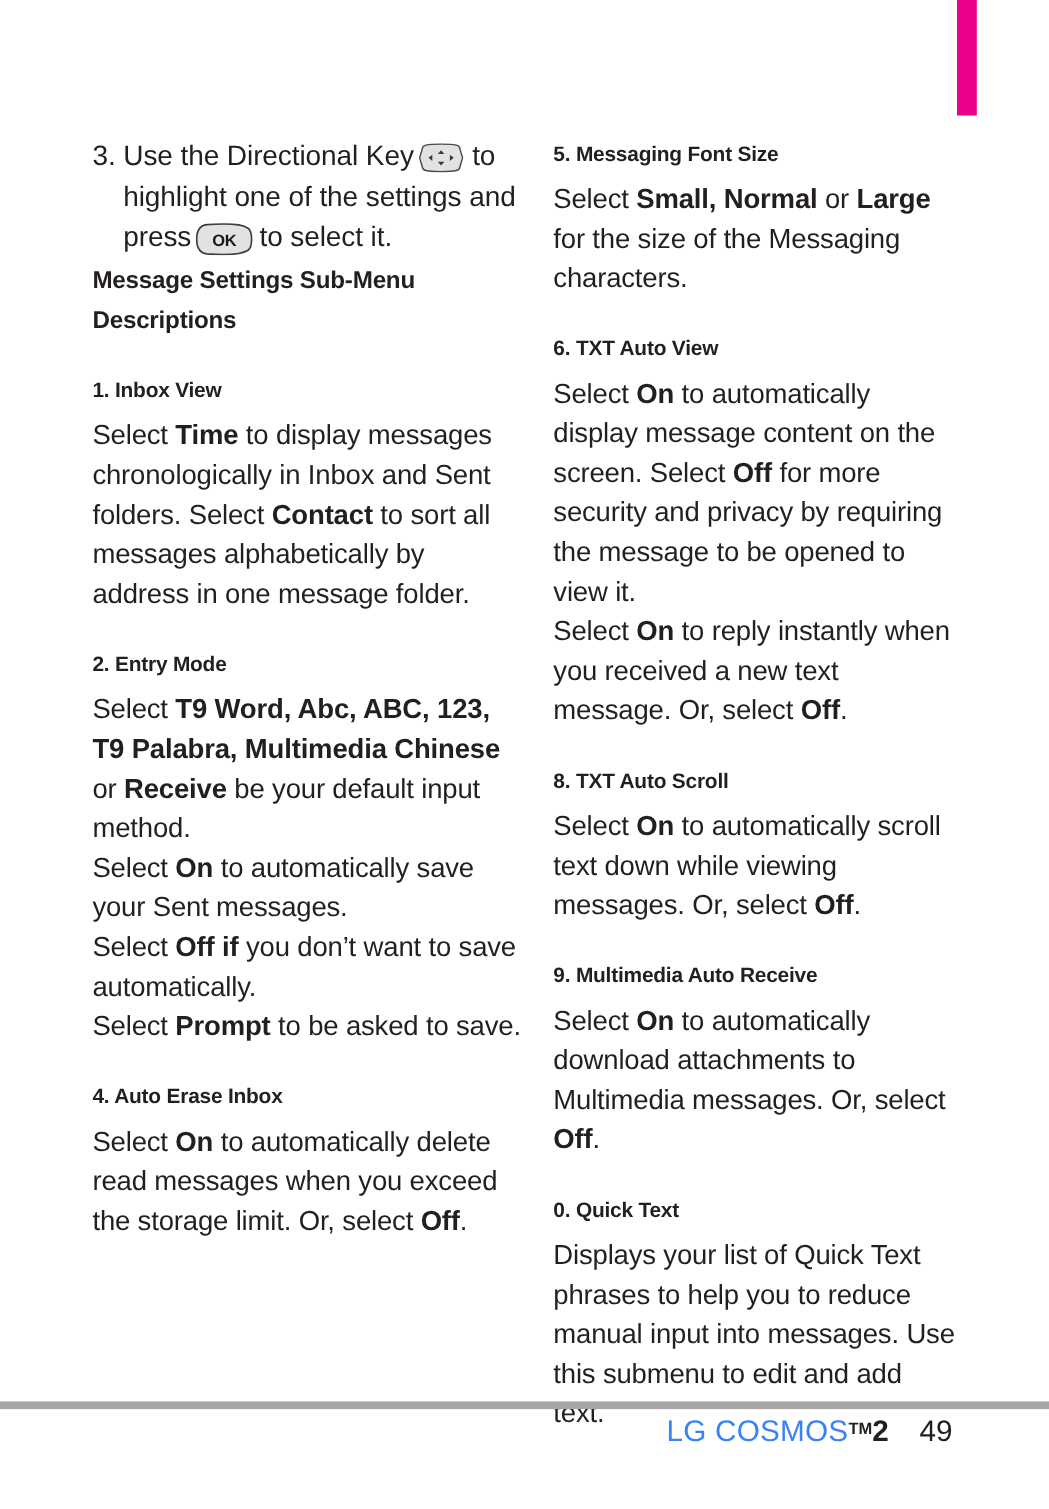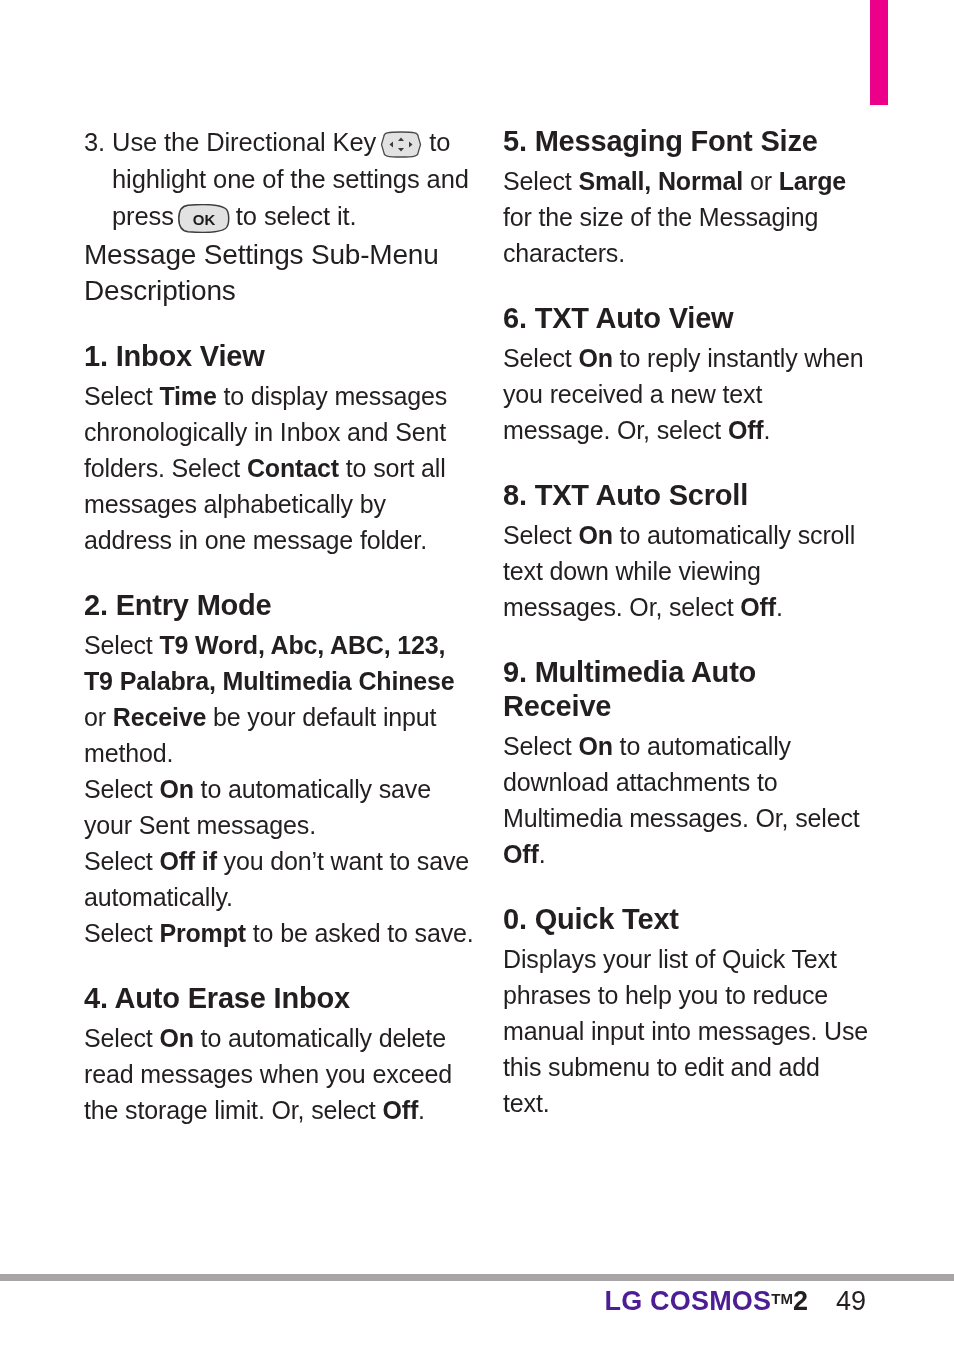--- a/index.html
+++ b/index.html
@@ -44,28 +44,28 @@
   
   .step {
     font-size: 25.5px;
     line-height: 37px;
     padding-left: 28px;
     text-indent: -28px;
     margin: 0 0 2px 0;
     letter-spacing: -0.1px;
   }
   .section-title {
-    font-size: 28px;
+    font-size: 22px;
     line-height: 36px;
-    font-weight: normal;
+    font-weight: bold;
     margin: 0 0 0 0;
     letter-spacing: -0.2px;
   }
   .item-title {
-    font-size: 29px;
+    font-size: 19px;
     line-height: 34px;
     font-weight: bold;
     margin: 30px 0 5px 0;
     letter-spacing: -0.2px;
   }
   .col-right .item-title:first-child { margin-top: 0; }
   .body-text {
     font-size: 25px;
     line-height: 36px;
     margin: 0;
@@ -108,23 +108,23 @@
     left: 0;
     width: 954px;
     height: 60px;
     text-align: right;
     padding-right: 88px;
     box-sizing: border-box;
     white-space: nowrap;
   }
   .footer-brand {
     font-size: 27px;
-    font-weight: bold;
+    font-weight: normal;
     letter-spacing: 0.2px;
-    color: #4c1d95;
+    color: #3b82f6;
   }
   .footer-tm {
     font-size: 15px;
     font-weight: bold;
     vertical-align: super;
     letter-spacing: 0;
   }
   .footer-model {
     font-size: 27px;
     font-weight: bold;
@@ -173,20 +173,21 @@
     <p class="body-text">Select <b>On</b> to automatically delete read messages when you exceed the storage limit. Or, select <b>Off</b>.</p>
 
   </div>
 
   <div class="column col-right">
 
     <h3 class="item-title">5. Messaging Font Size</h3>
     <p class="body-text">Select <b>Small, Normal</b> or <b>Large</b> for the size of the Messaging characters.</p>
 
     <h3 class="item-title">6. TXT Auto View</h3>
+    <p class="body-text">Select <b>On</b> to automatically display message content on the screen. Select <b>Off</b> for more security and privacy by requiring the message to be opened to view it.</p>
 
     <p class="body-text">Select <b>On</b> to reply instantly when you received a new text message. Or, select <b>Off</b>.</p>
 
     <h3 class="item-title">8. TXT Auto Scroll</h3>
     <p class="body-text">Select <b>On</b> to automatically scroll text down while viewing messages. Or, select <b>Off</b>.</p>
 
     <h3 class="item-title">9. Multimedia Auto Receive</h3>
     <p class="body-text">Select <b>On</b> to automatically download attachments to Multimedia messages. Or, select <b>Off</b>.</p>
 
     <h3 class="item-title">0. Quick Text</h3>

